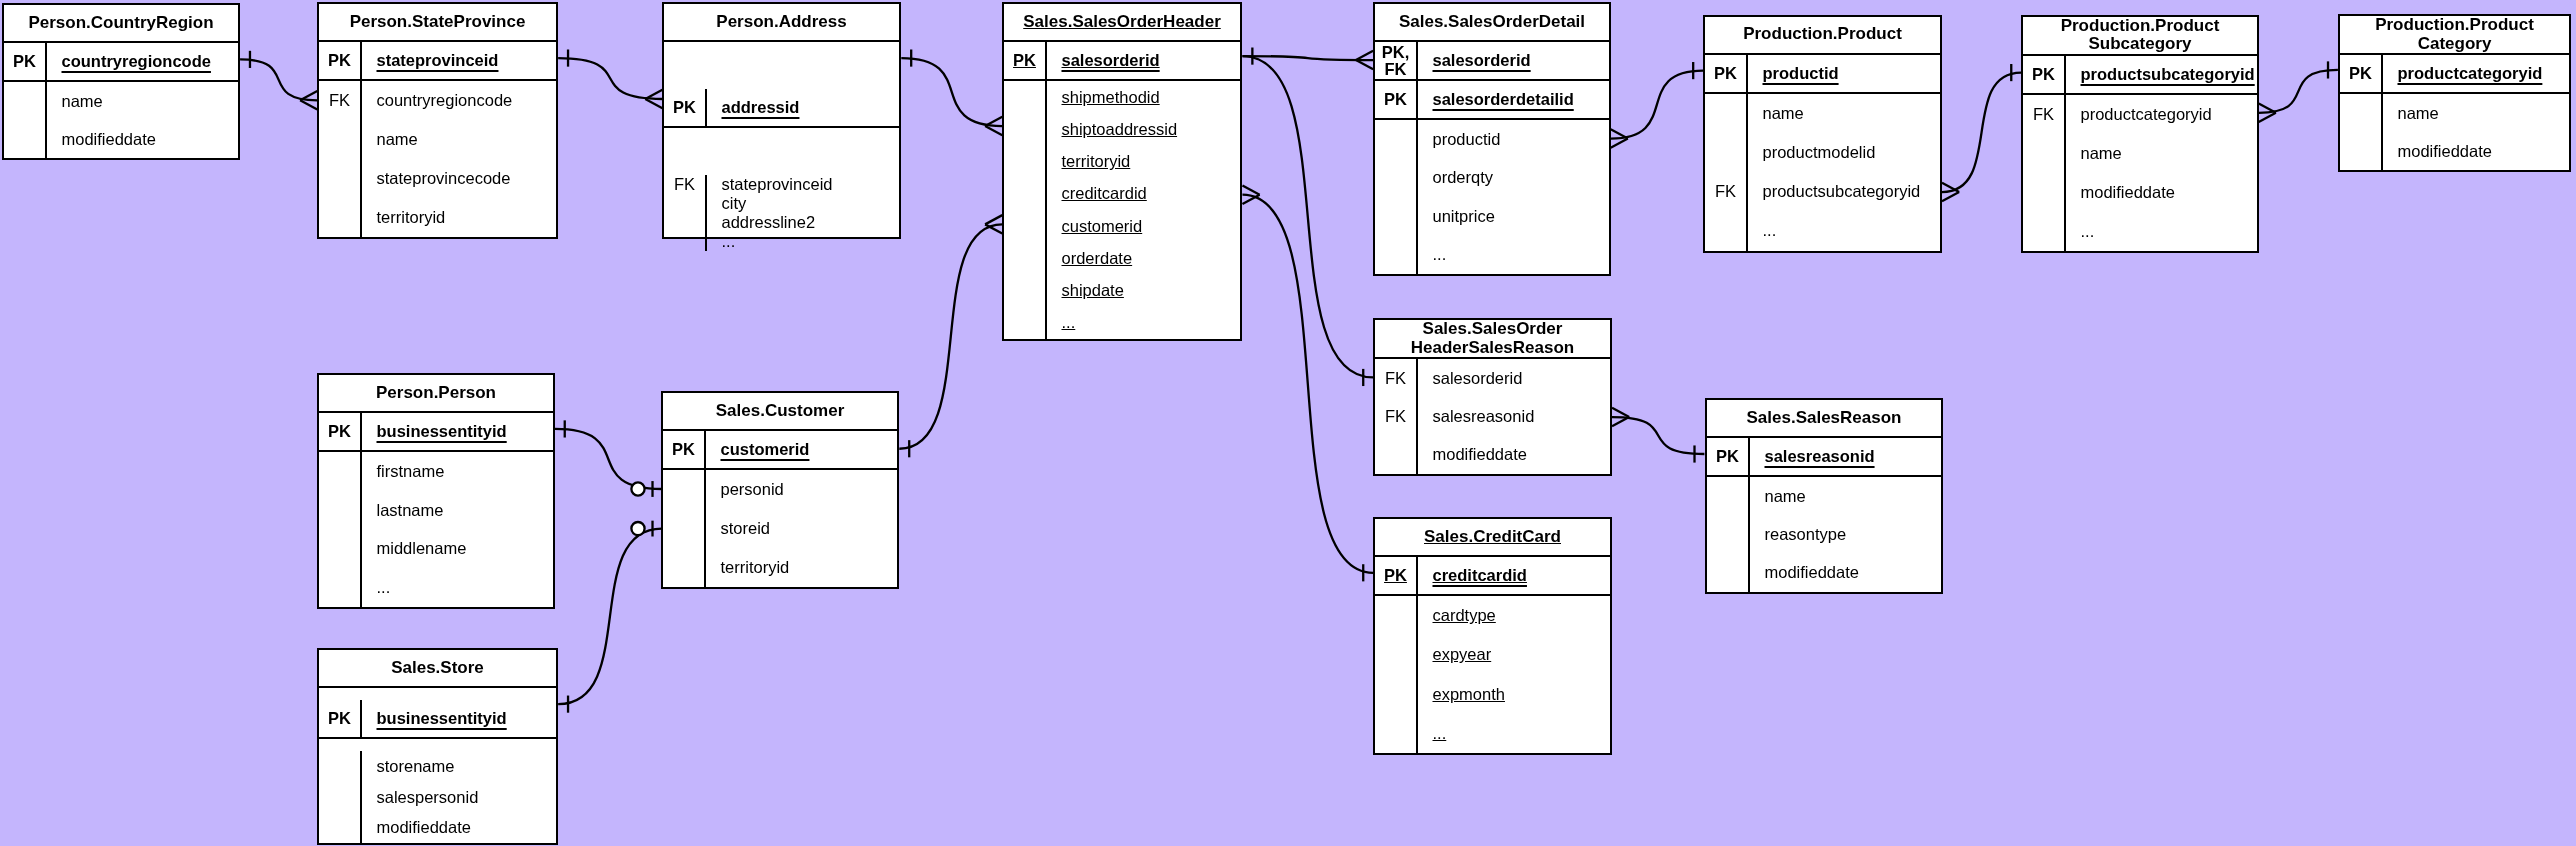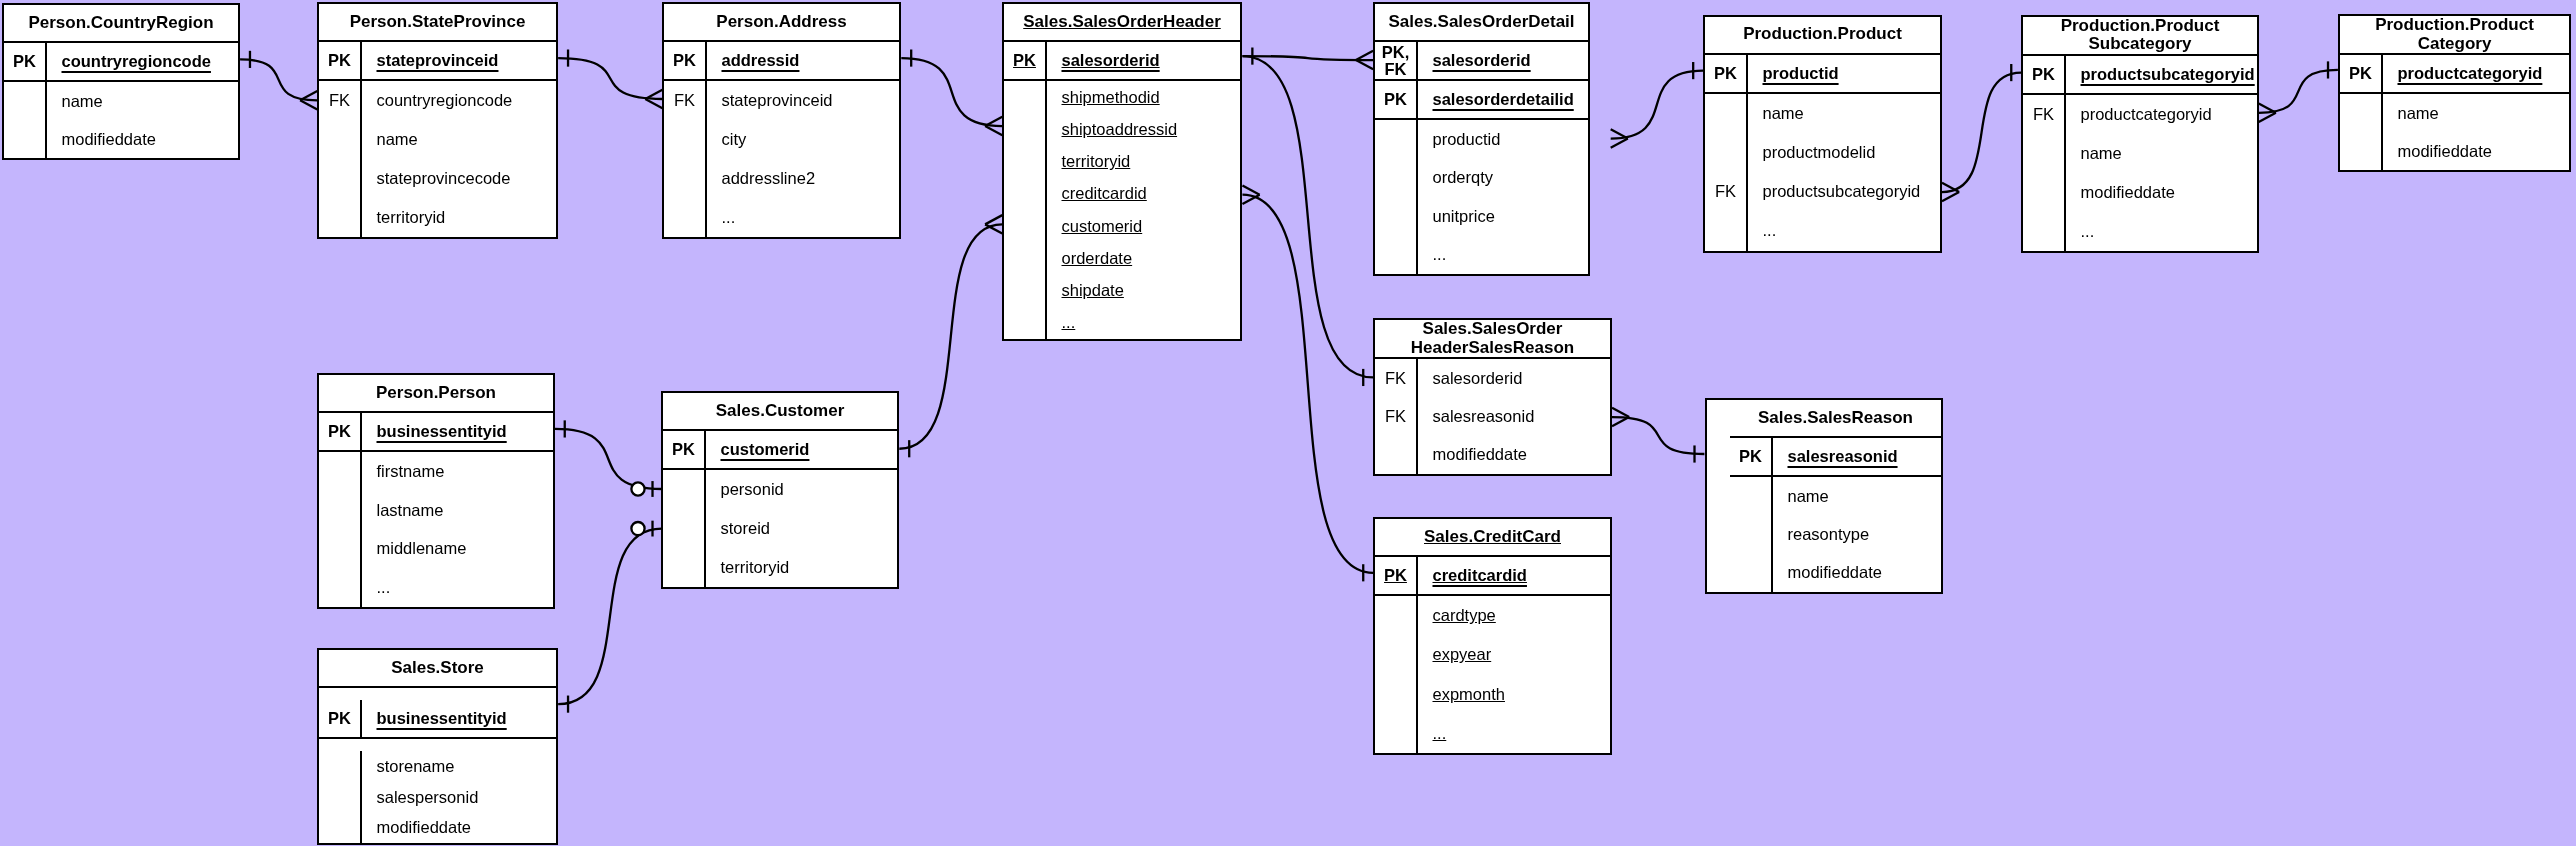--- a/index.html
+++ b/index.html
@@ -164,21 +164,21 @@
           <div class="arow">
             <div class="acell"></div>
             <div class="aname">stateprovincecode</div>
           </div>
           <div class="arow">
             <div class="acell"></div>
             <div class="aname">territoryid</div>
           </div>
         </div>
       </div>
-      <div class="tbl" style="left: 662px; top: 2px; width: 239px; height: 237px;">
+      <div class="tbl" style="left: 662px; top: 2px; width: 239px; height: 237px; gap: 47px;">
         <div class="ttl">
           <div>Person.Address</div>
         </div>
         <div class="krow">
           <div class="kcell">
             <div>PK</div>
           </div>
           <div class="kname">addressid</div>
         </div>
         <div class="attrs">
@@ -238,21 +238,21 @@
           <div class="arow">
             <div class="acell"></div>
             <div class="aname">shipdate</div>
           </div>
           <div class="arow">
             <div class="acell"></div>
             <div class="aname">...</div>
           </div>
         </div>
       </div>
-      <div class="tbl" style="left: 1373px; top: 2px; width: 217px; height: 274px;">
+      <div class="tbl" style="left: 1373px; top: 2px; width: 238px; height: 274px;">
         <div class="ttl">
           <div>Sales.SalesOrderDetail</div>
         </div>
         <div class="krow">
           <div class="kcell">
             <div>PK,</div>
             <div>FK</div>
           </div>
           <div class="kname">salesorderid</div>
         </div>
@@ -454,21 +454,21 @@
           <div class="arow">
             <div class="acell">FK</div>
             <div class="aname">salesreasonid</div>
           </div>
           <div class="arow">
             <div class="acell"></div>
             <div class="aname">modifieddate</div>
           </div>
         </div>
       </div>
-      <div class="tbl" style="left: 1705px; top: 398px; width: 238px; height: 196px; padding-left: 23px;">
+      <div class="tbl" style="left: 1705px; top: 398px; width: 238px; height: 196px;">
         <div class="ttl">
           <div>Sales.SalesReason</div>
         </div>
         <div class="krow">
           <div class="kcell">
             <div>PK</div>
           </div>
           <div class="kname">salesreasonid</div>
         </div>
         <div class="attrs">

